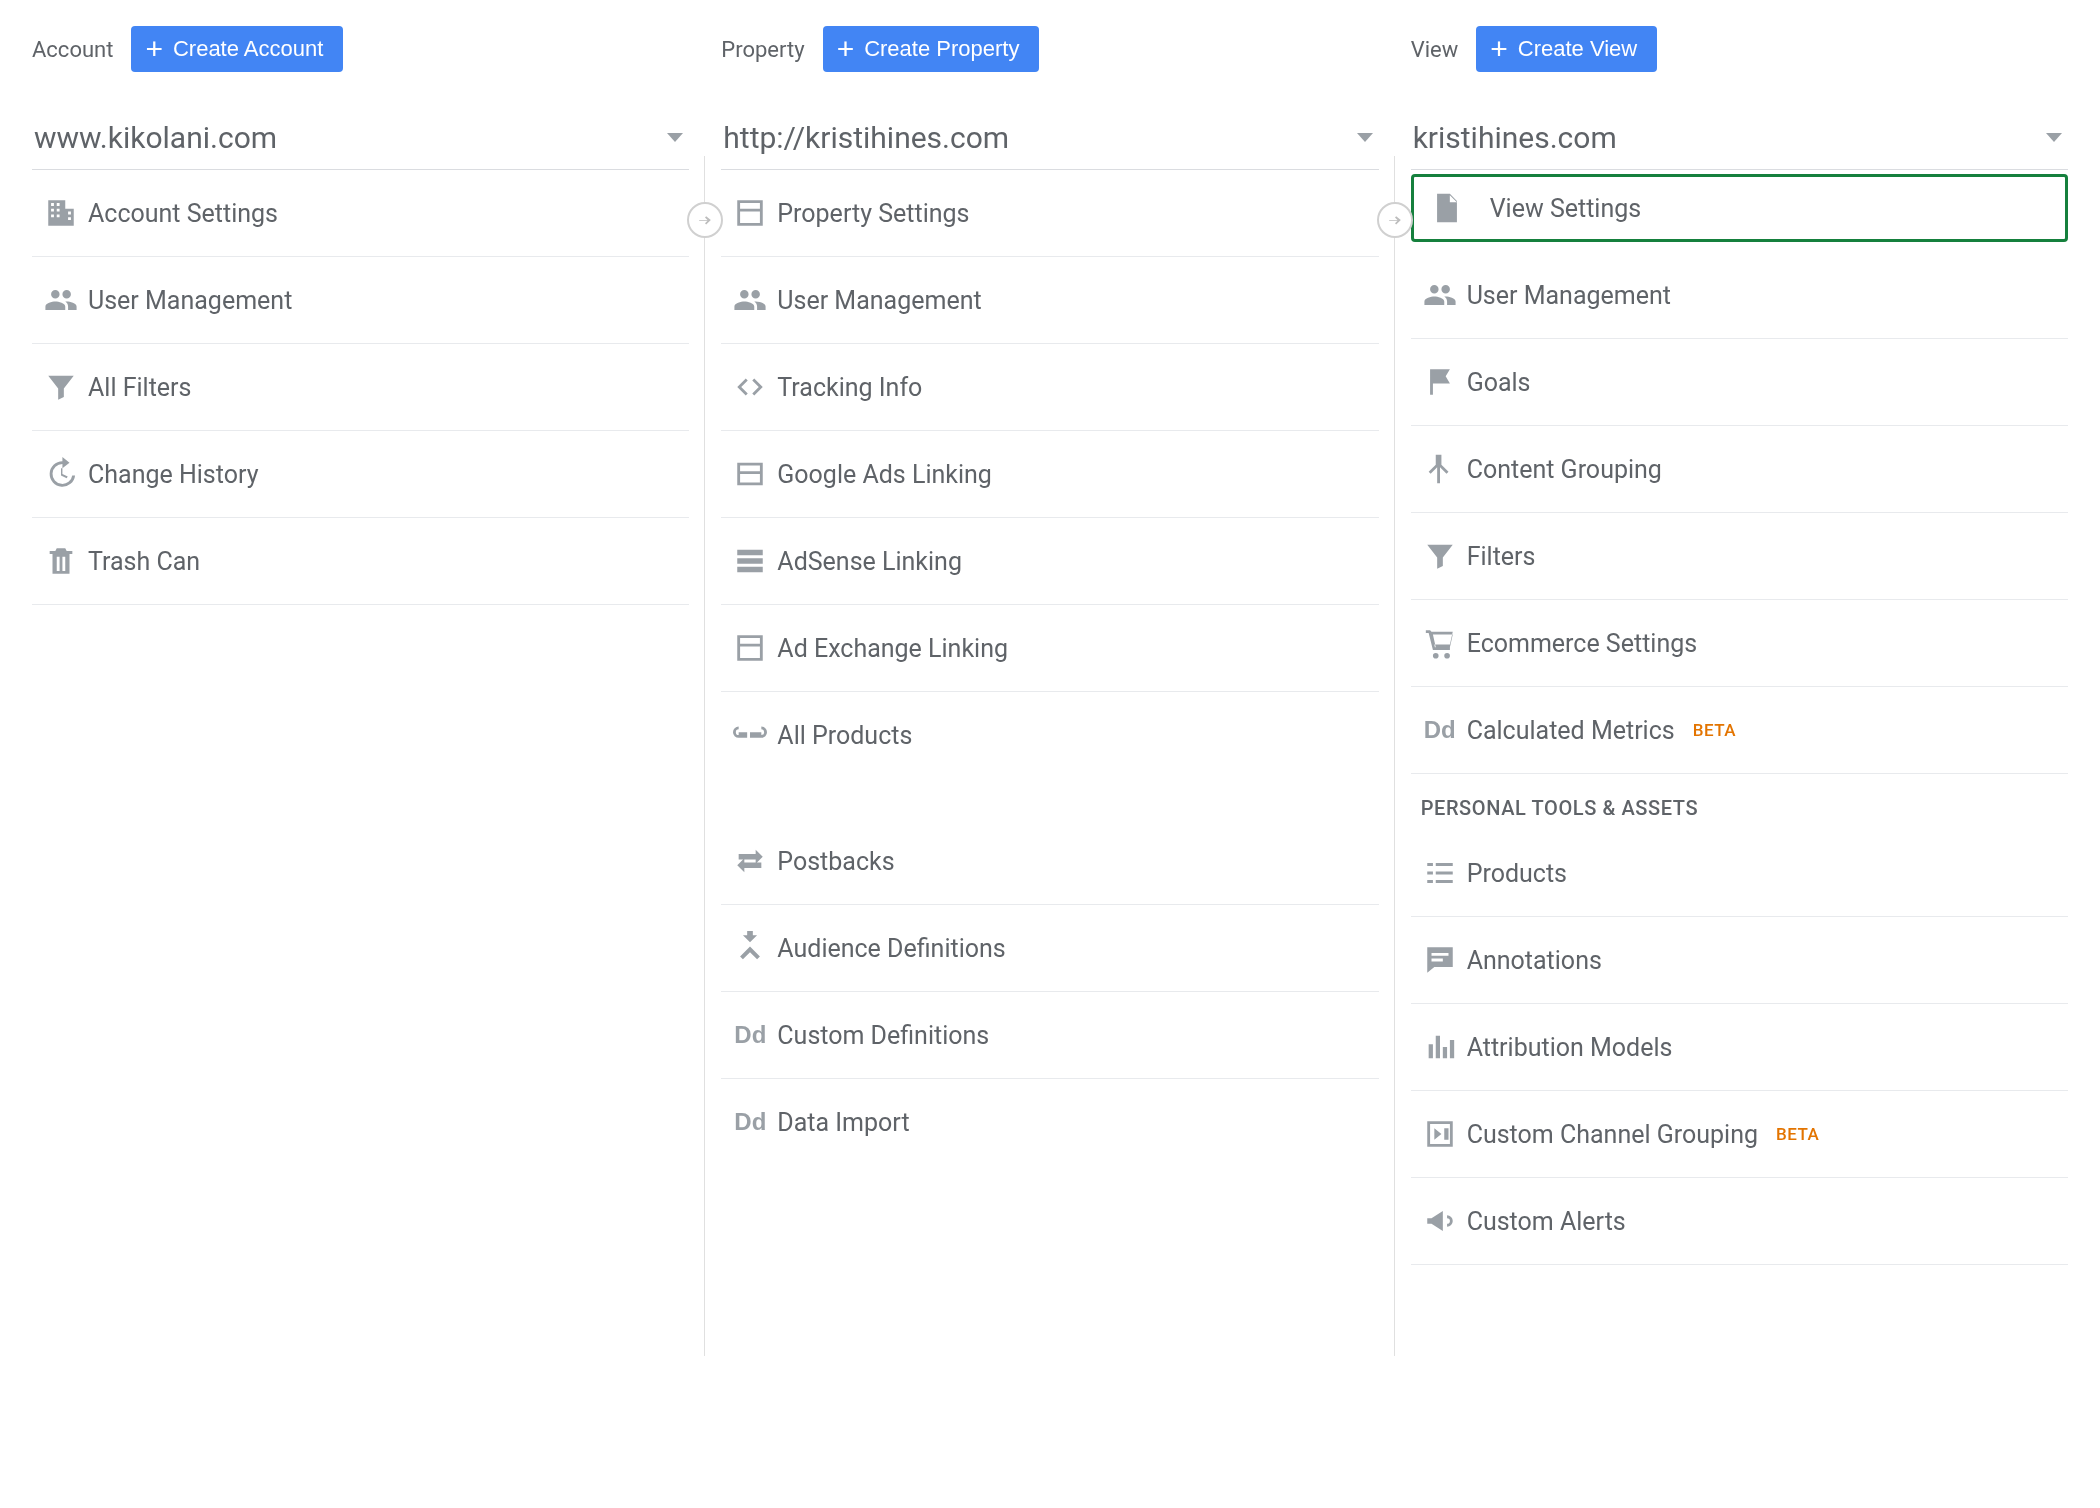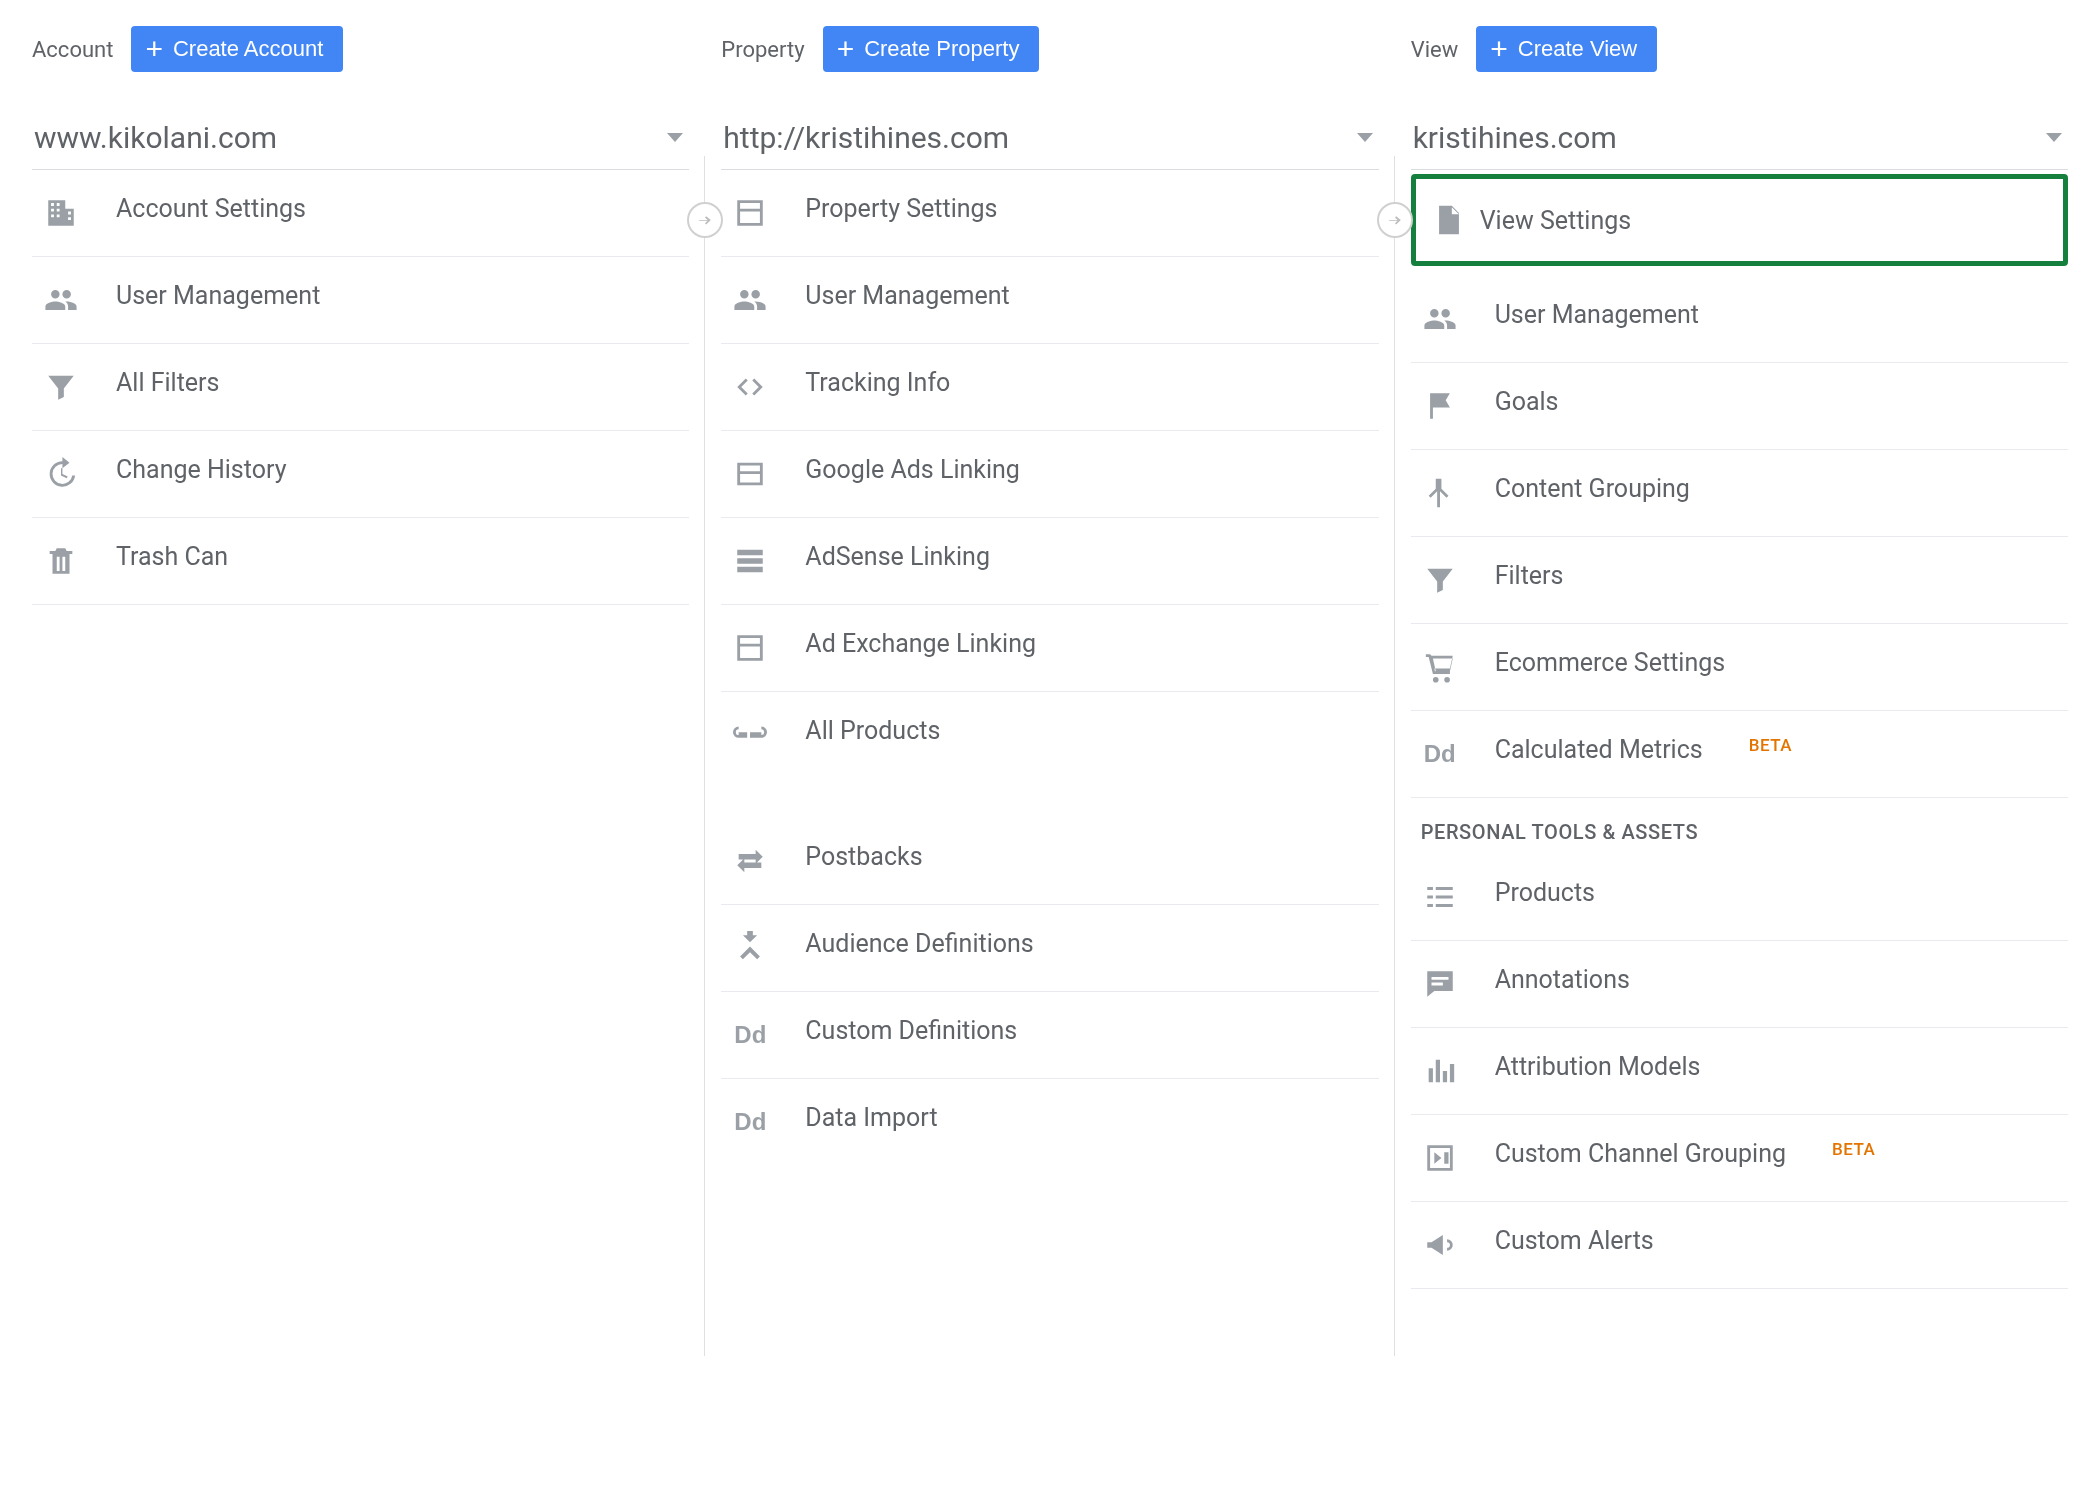--- a/index.html
+++ b/index.html
@@ -84,21 +84,22 @@
     border-radius: 50%;
     background: #fff;
     display: flex;
     align-items: center;
     justify-content: center;
     z-index: 2;
   }
   .circle-arrow svg { fill: #bdbdbd; }
   .item {
     display: flex;
-    gap: 36px;
+    align-items: center;
+    gap: 8px;
     padding: 24px 10px;
     border-bottom: 1px solid #e8eaed;
     font-size: 25px;
     color: #5f6368;
     cursor: pointer;
   }
   .item.no-border { border-bottom: none; }
   .item .icon {
     width: 38px;
     height: 38px;
@@ -109,27 +110,27 @@
   }
   .item .icon svg { width: 34px; height: 34px; fill: #9aa0a6; }
   .section-head {
     font-size: 20px;
     font-weight: 500;
     color: #5f6368;
     letter-spacing: 0.6px;
     padding: 22px 10px 10px 10px;
   }
   .highlight {
-    border: 5px solid #15803d;
+    border: 3px solid #15803d;
     border-radius: 4px;
-    padding: 22px 14px;
+    padding: 12px 14px;
     margin: 4px 0 10px 0;
     display: flex;
     align-items: center;
-    gap: 12px;
+    gap: 24px;
     font-size: 25px;
     color: #5f6368;
     cursor: pointer;
   }
   .highlight .icon { width: 38px; height: 38px; display:flex; align-items:center; justify-content:center; }
   .highlight .icon svg { width: 34px; height: 34px; fill: #9aa0a6; }
   .badge {
     font-size: 17px;
     color: #e37400;
     font-weight: 500;

